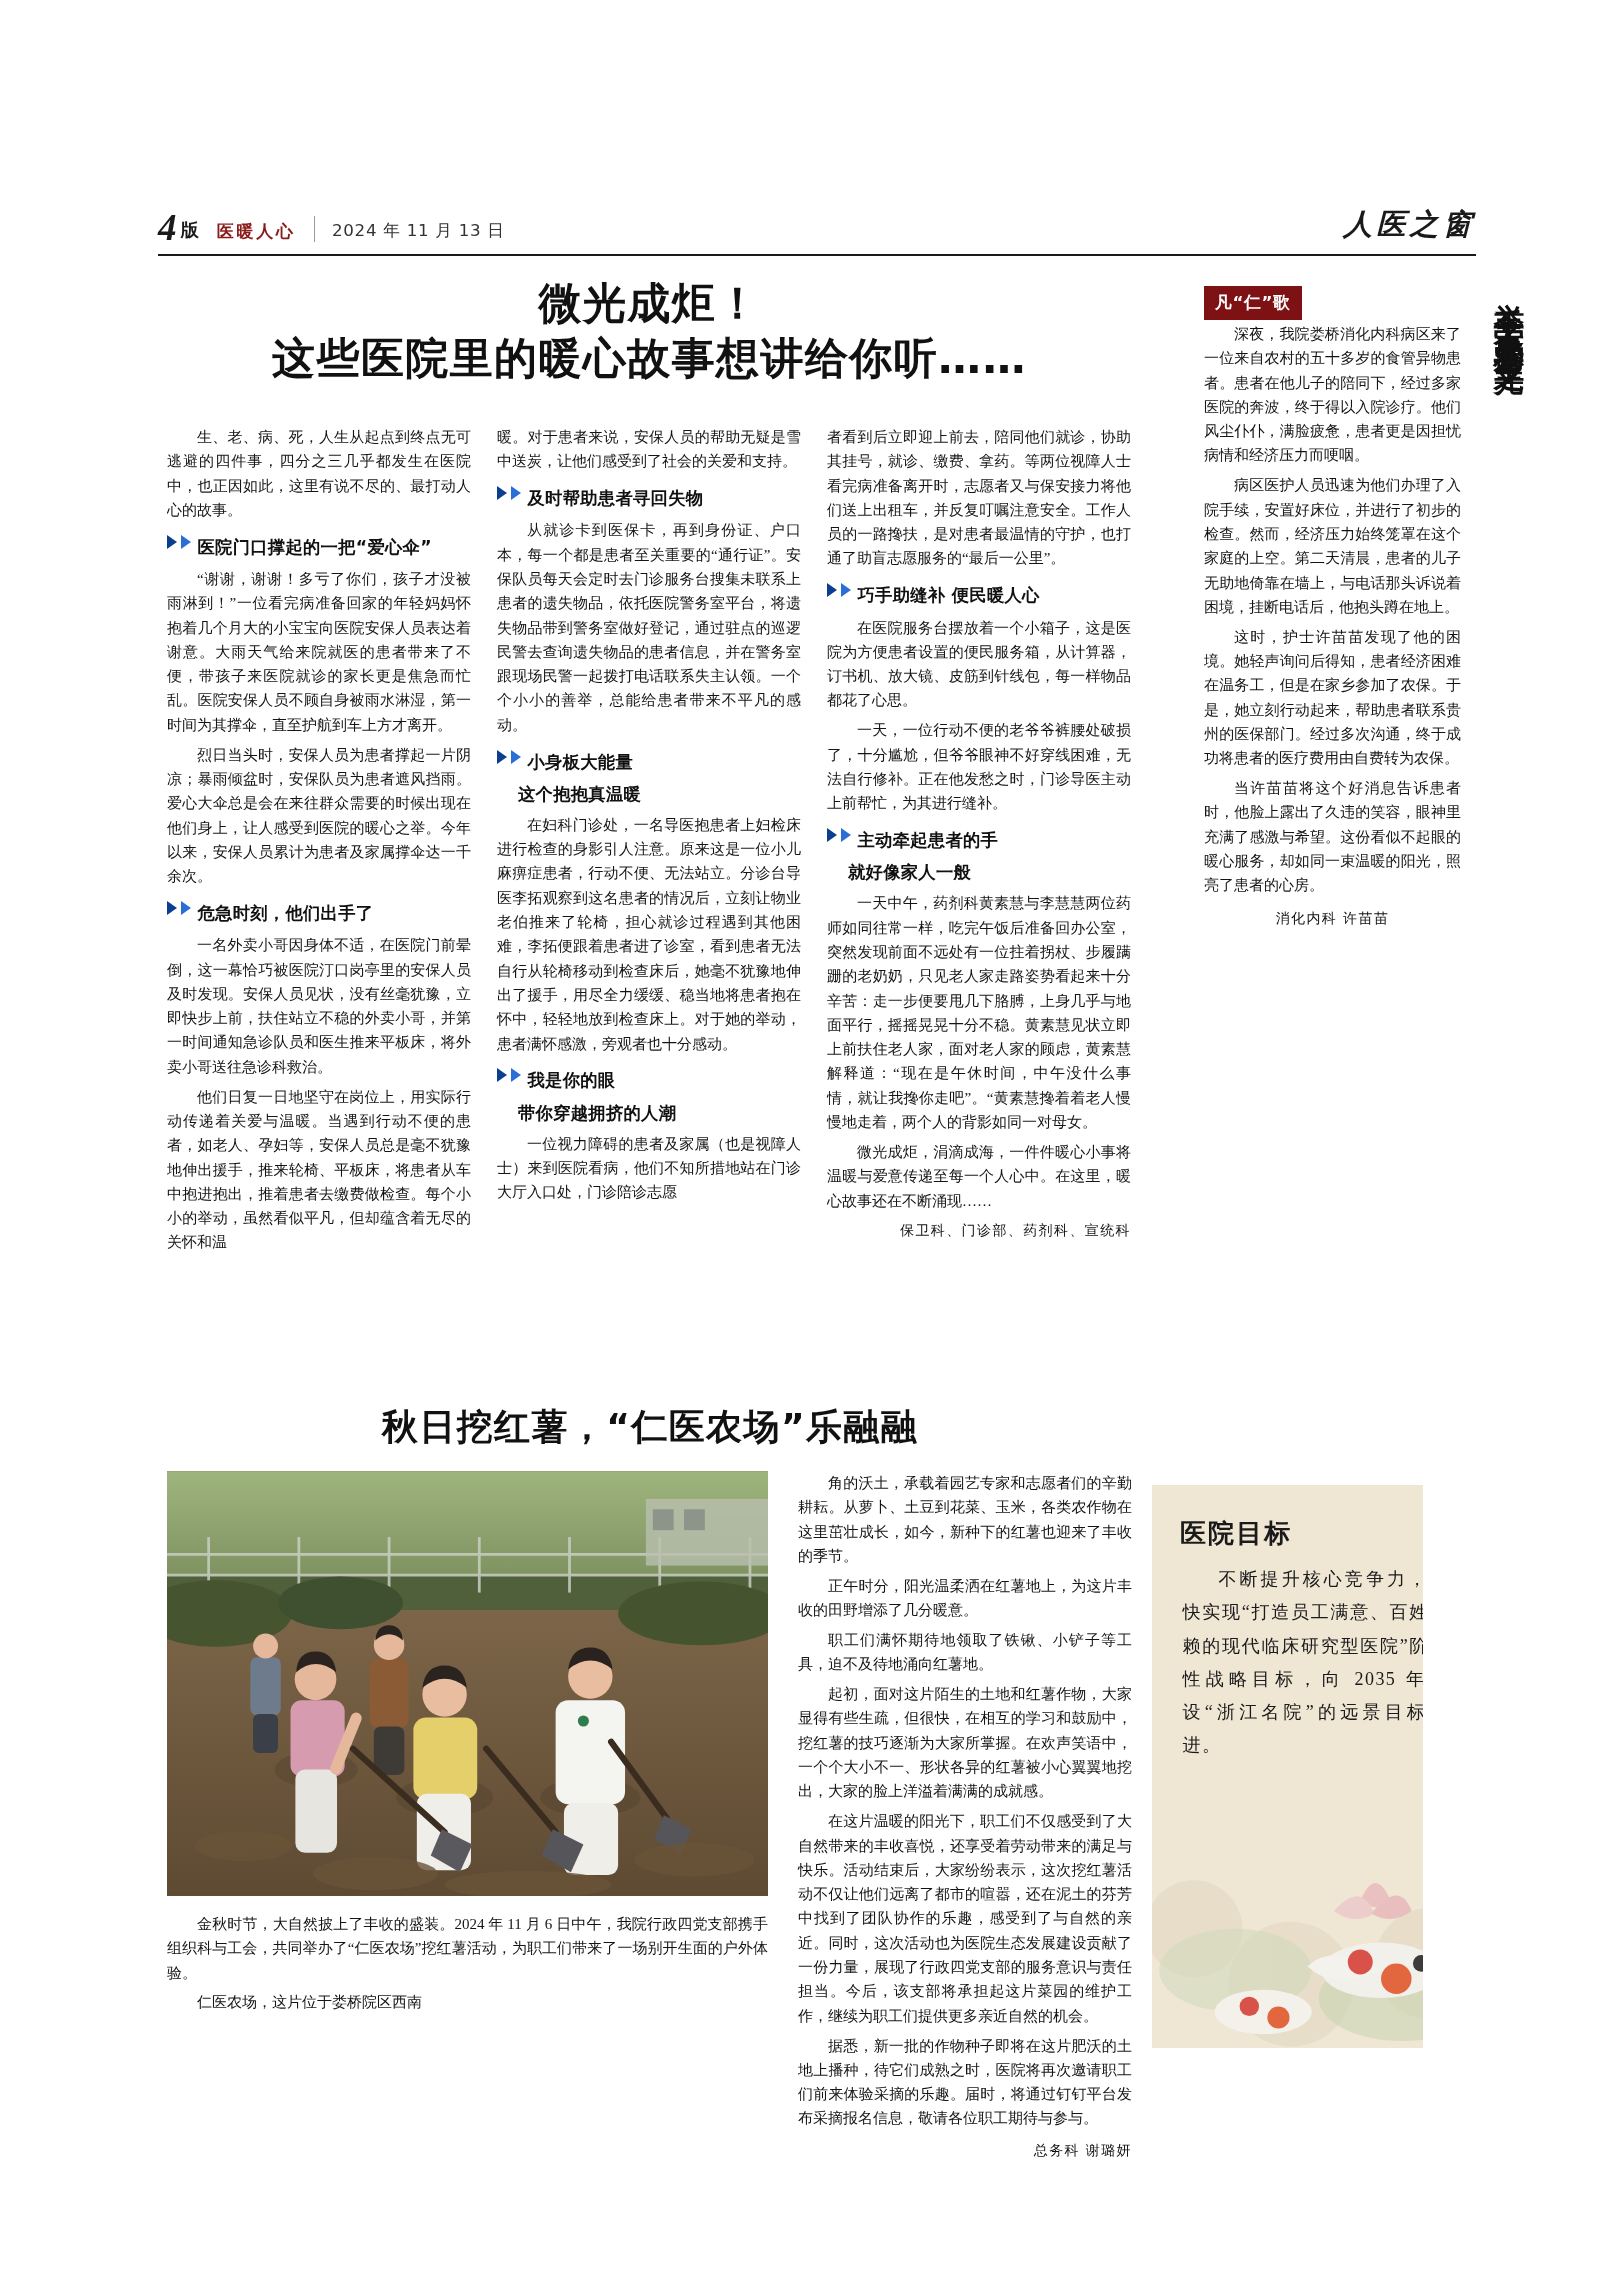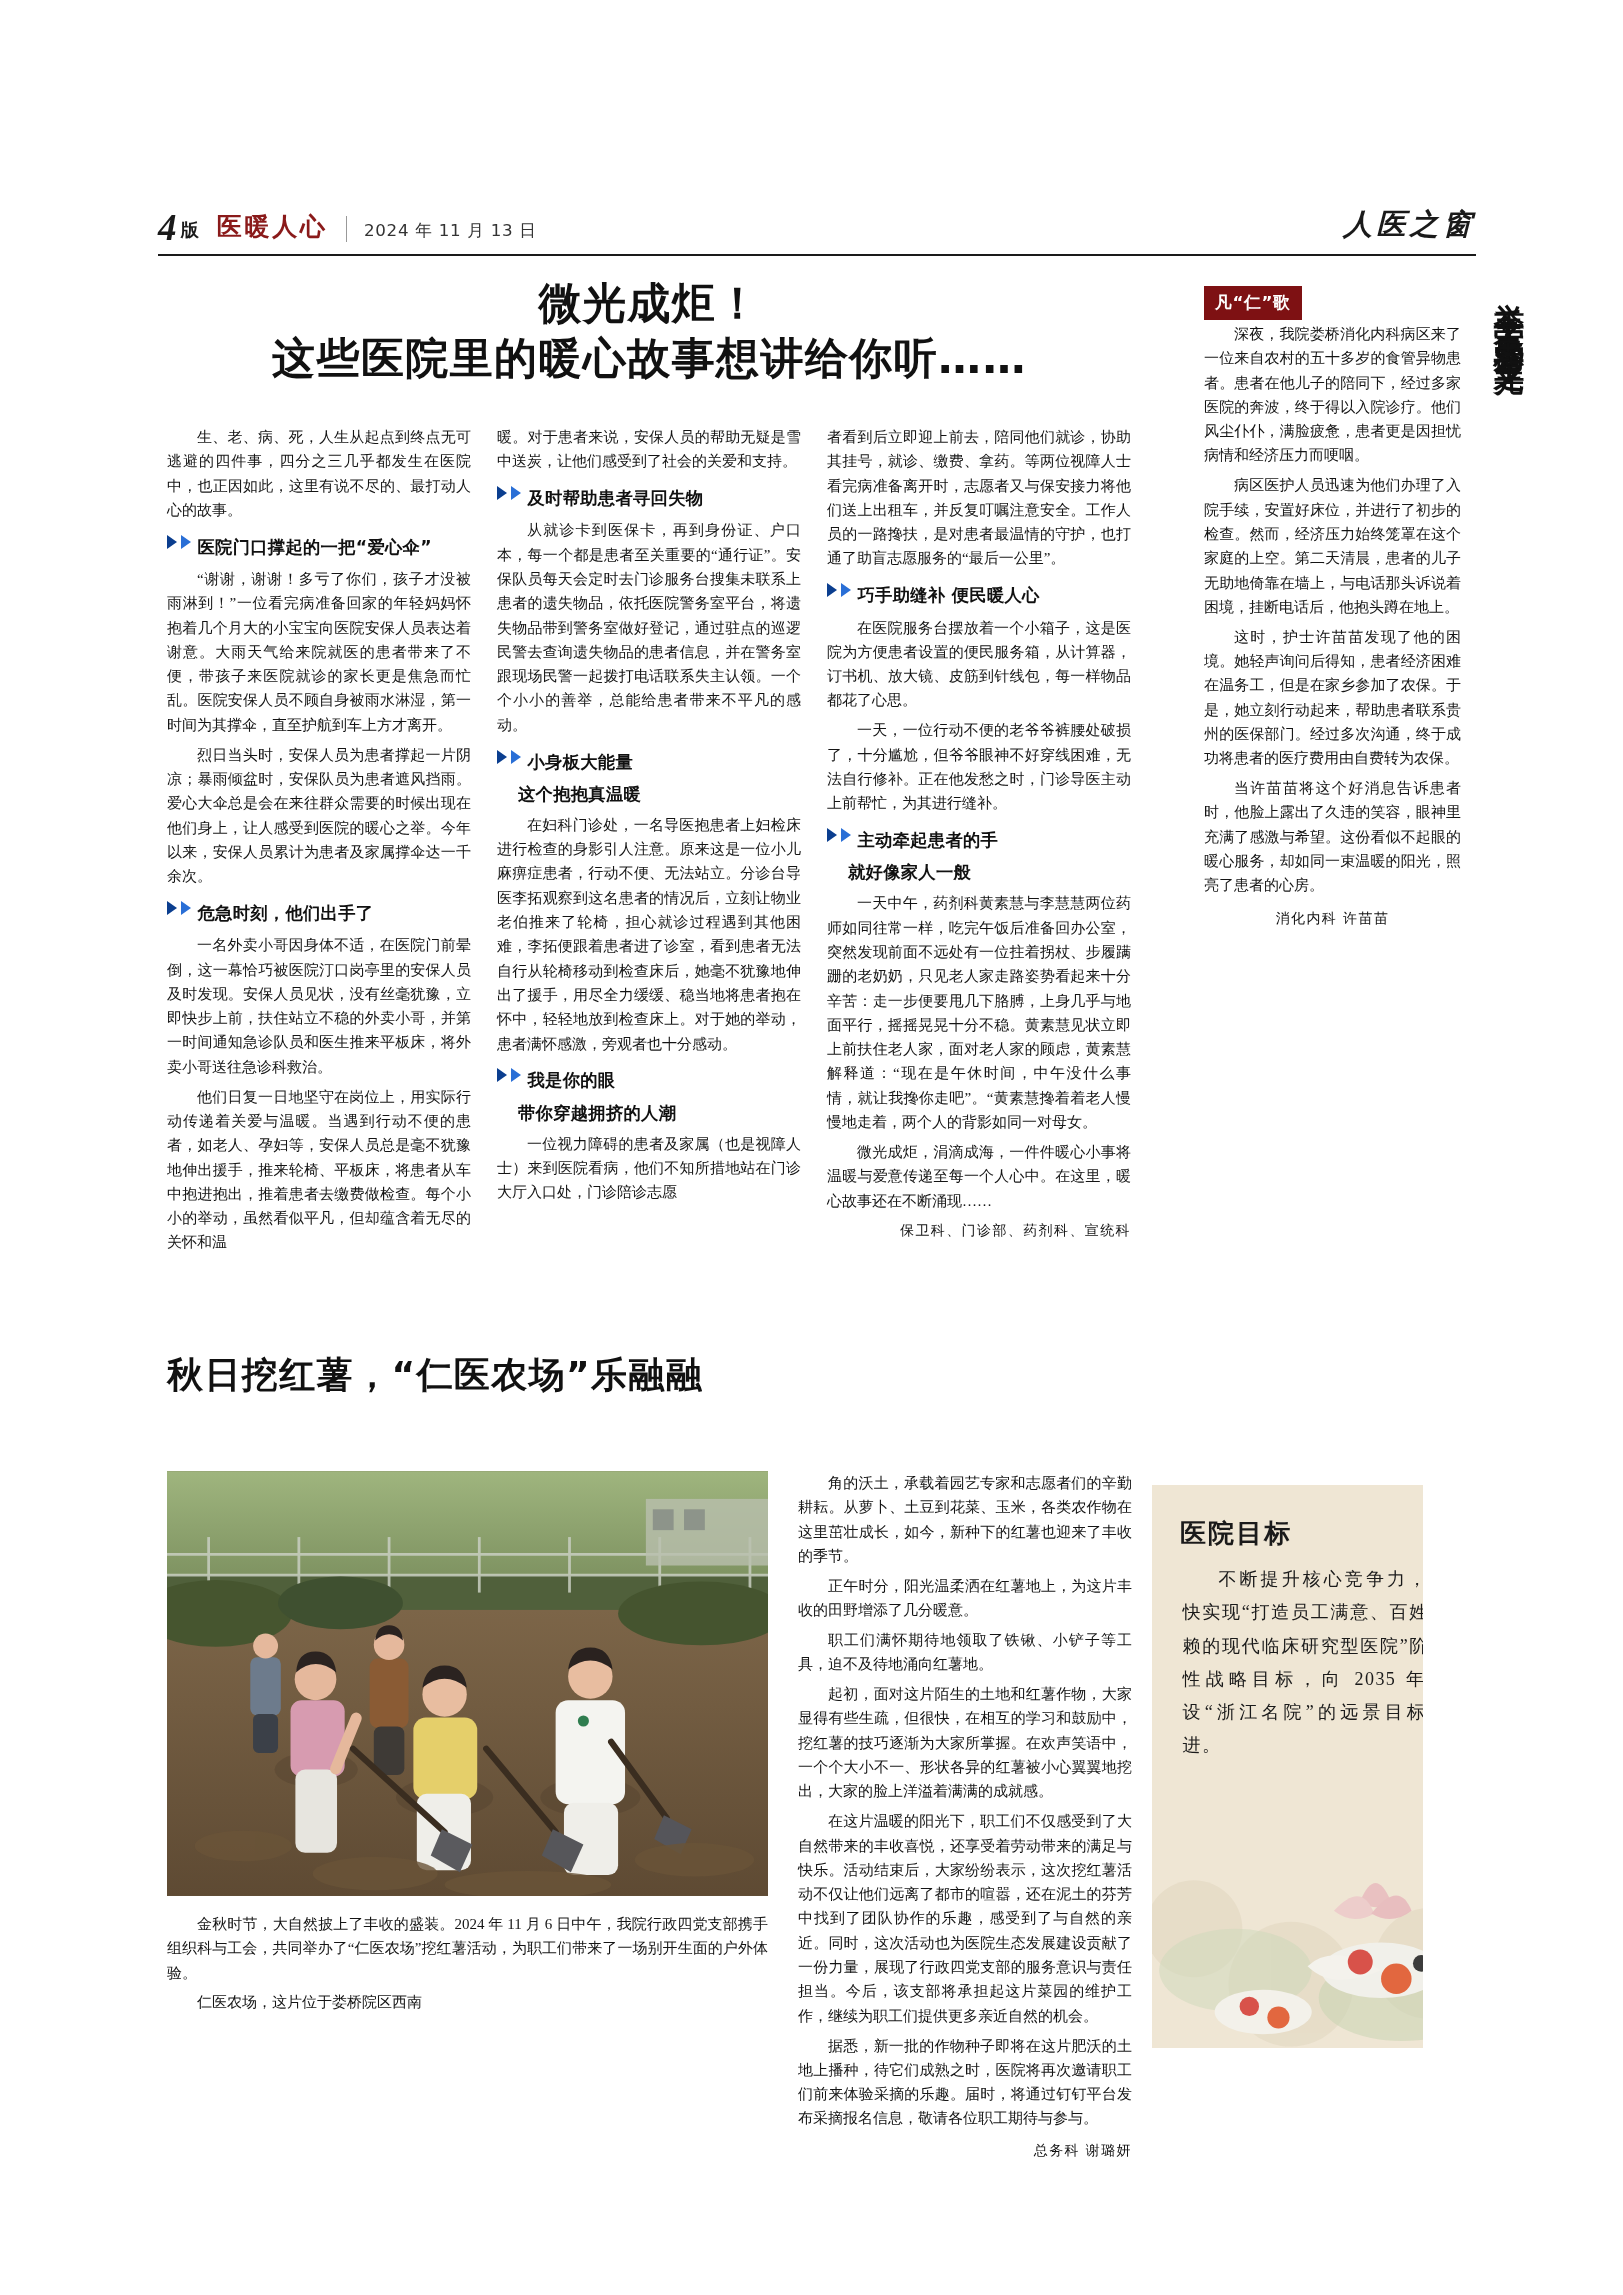--- a/index.html
+++ b/index.html
@@ -44,21 +44,21 @@
   }
   .page-num-suffix {
     font-size: 18px;
     font-weight: 700;
     color: #1a1a1a;
     margin-right: 18px;
     padding-bottom: 4.2px;
   }
   .section-name {
     font-family: Liberation Sans, sans-serif;
-    font-size: 25px;
+    font-size: 17px;
     font-weight: 700;
     letter-spacing: 2.8px;
     color: #8a1a1a;
     margin-right: 18px;
     padding-bottom: 2.8px;
     margin-top: 20px;
   }
   .masthead-sep {
     width: 1.4px;
     height: 26px;
@@ -240,23 +240,23 @@
     text-align: center;
     margin-top: 12.5px;
     letter-spacing: 1.4px;
     color: #111;
   }
 
   
   .headline2-wrap {
     position: absolute;
     left: 167px;
-    top: 1351px;
+    top: 1403px;
     width: 966px;
-    text-align: left;
+    text-align: center;
   }
   .headline2 {
     font-family: "DejaVu Sans", sans-serif;
     font-size: 36px;
     font-weight: 700;
     letter-spacing: 1.4px;
     color: #111;
   }
 
   

